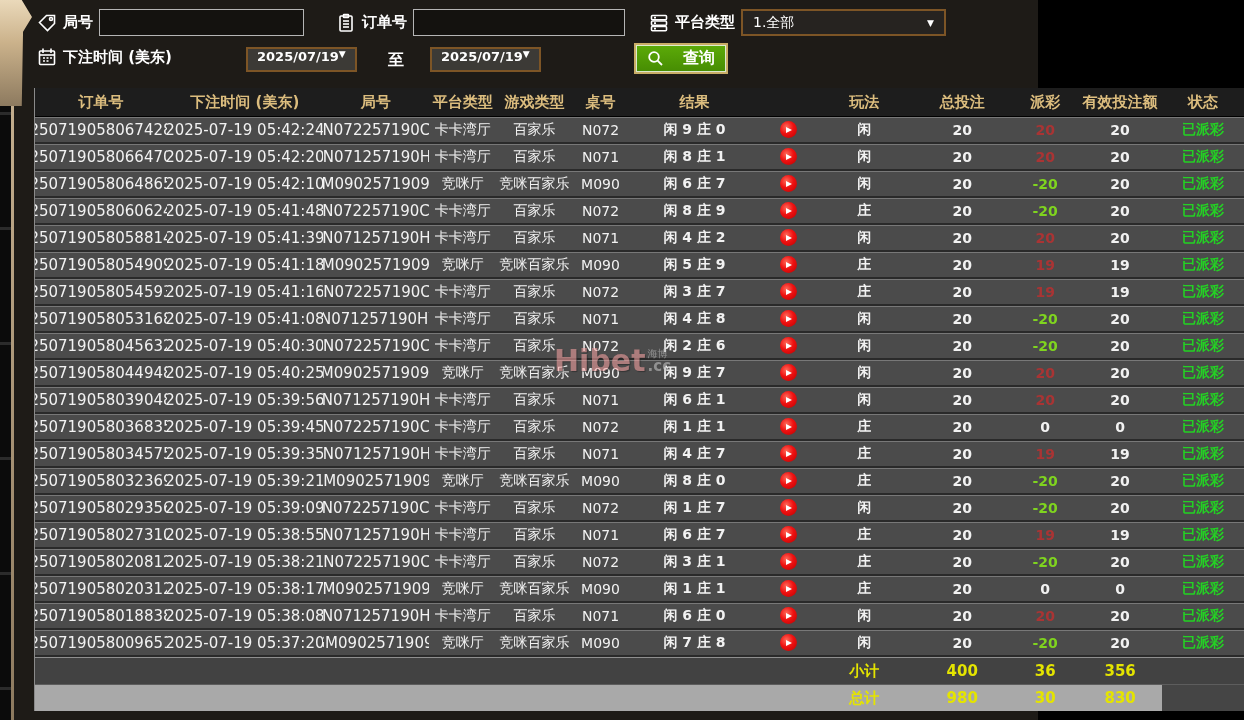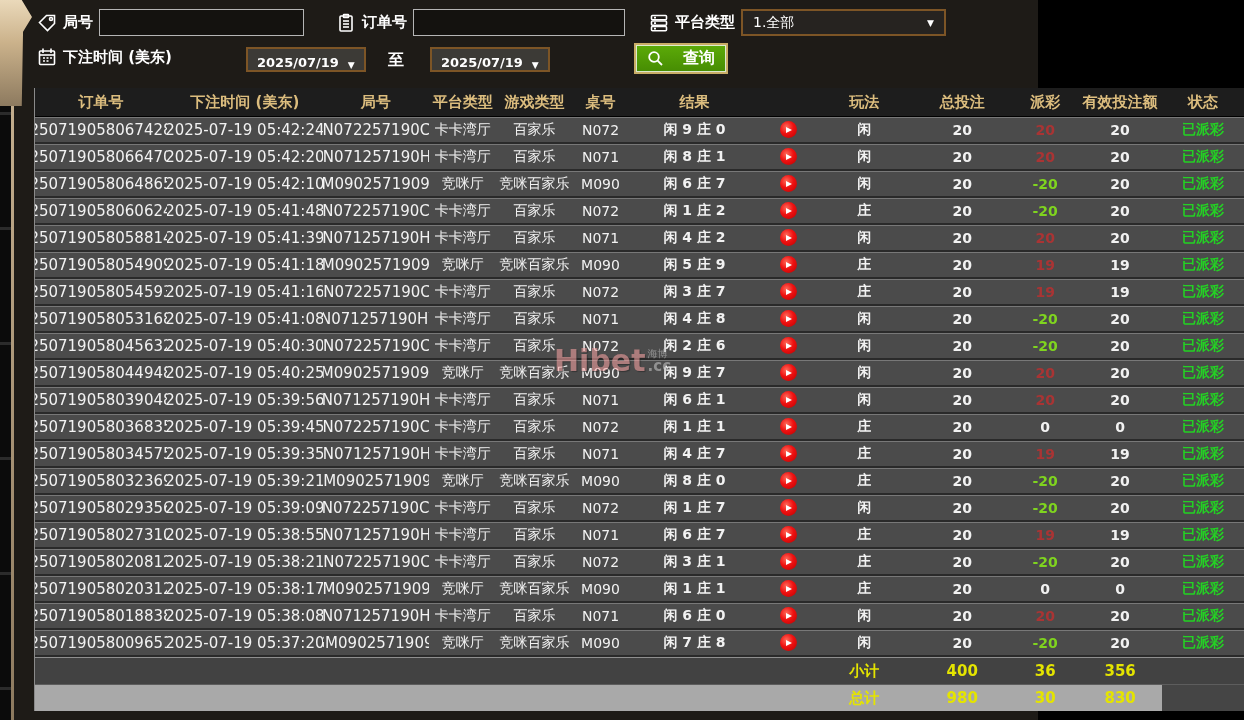--- a/index.html
+++ b/index.html
@@ -23,21 +23,21 @@
   .fgroup { position:absolute; display:flex; align-items:center; gap:6px; }
   .flabel { color:#fff; font-weight:bold; font-size:15px; white-space:nowrap; }
   .ficon { display:flex; align-items:center; }
   .ftext { width:205px; height:27px; background:#14120f; border:1px solid #b5b5b5;
     color:#fff; font-size:14px; padding:0 6px; outline:none; }
   .fselect { width:205px; height:27px; background:#262320; border:2px solid #7d5526;
     color:#fff; font-size:14px; display:flex; align-items:center; padding:0 10px;
     position:relative; cursor:pointer; }
   .fselect .arrow { position:absolute; right:10px; font-size:9px; color:#fff; }
   .datebtn { height:25px; background:#3c3a36; border:2px solid #7d5526; color:#fff;
-    font-weight:bold; font-size:13px; display:flex; align-items:flex-end; gap:9px;
+    font-weight:bold; font-size:13px; display:flex; align-items:flex-start; 
     padding:0 9px; cursor:pointer; white-space:nowrap; }
   .datebtn .arrow { font-size:9px; }
   .to-label { color:#fff; font-weight:bold; font-size:16px; }
   .search-btn { position:absolute; display:flex; align-items:center; gap:19px; padding:0 11px;
     height:31px; background:linear-gradient(180deg,#5cab08,#468c03);
     border:2px solid #c9ad66; box-shadow:inset 0 0 0 1px rgba(255,255,255,.8);
     color:#fff; font-size:16px; font-weight:bold; cursor:pointer; }
 
   
   .rtable { position:absolute; left:20px; top:88px; width:1210px; border-left:1px solid #8a8a8a; }
@@ -260,21 +260,21 @@
             <div class="cell c-valid_bet">20</div>
             <div class="cell c-status status-paid">已派彩</div>
           </div>
           <div class="trow">
             <div class="cell c-order_no">250719058060624</div>
             <div class="cell c-bet_time">2025-07-19 05:41:48</div>
             <div class="cell c-round_no">GN072257190CU</div>
             <div class="cell c-platform">卡卡湾厅</div>
             <div class="cell c-game">百家乐</div>
             <div class="cell c-table_no">N072</div>
-            <div class="cell c-result">闲 1 庄 2</div>
+            <div class="cell c-result">闲 8 庄 9</div>
             <div class="cell c-play">
               <span class="play-btn">
                 <span class="play-tri"></span>
               </span>
             </div>
             <div class="cell c-bet_on">庄</div>
             <div class="cell c-total_bet">20</div>
             <div class="cell c-payout pay-neg">-20</div>
             <div class="cell c-valid_bet">20</div>
             <div class="cell c-status status-paid">已派彩</div>

